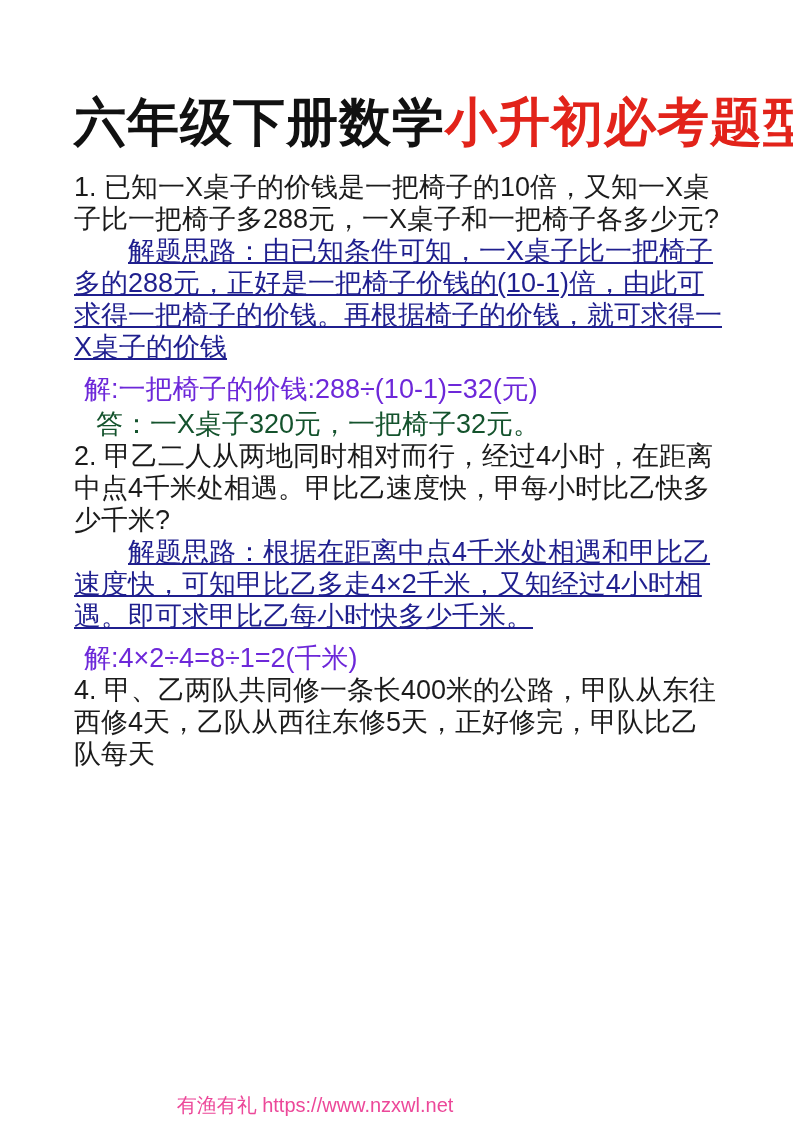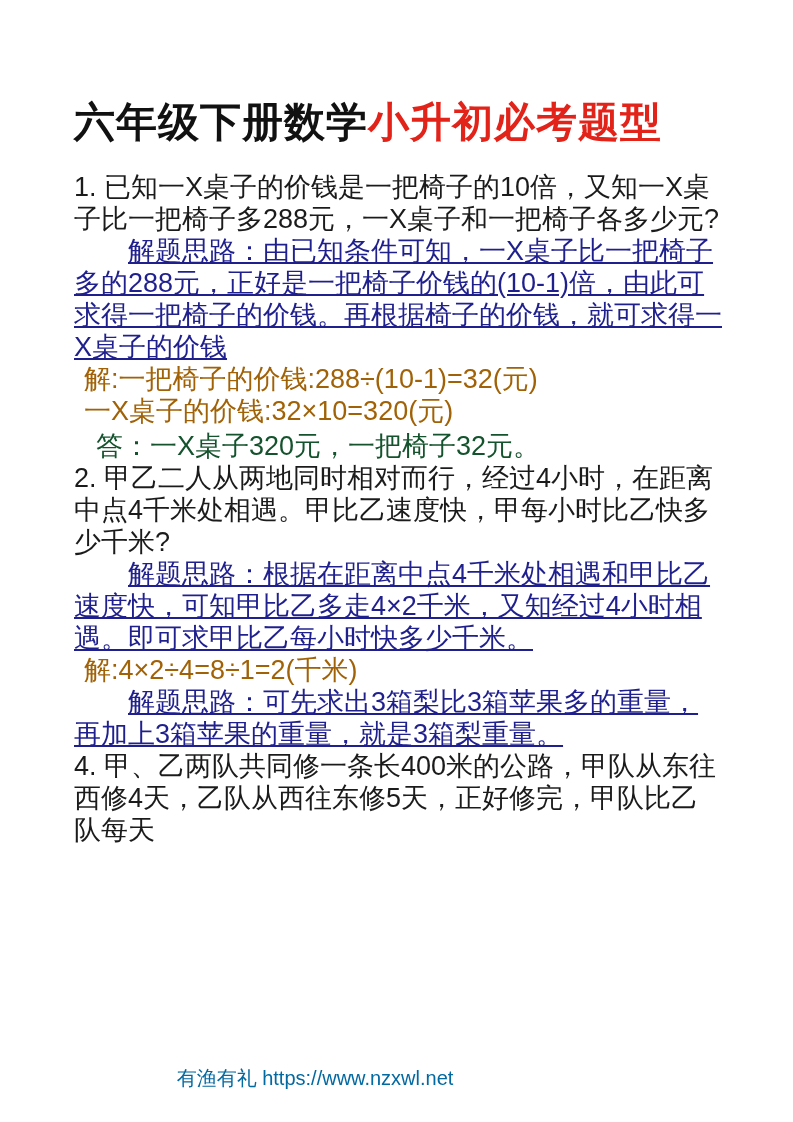--- a/index.html
+++ b/index.html
@@ -19,21 +19,22 @@
     top: 0; left: 0;
     width: 793px;
     height: 1122px;
     background: #ffffff;
   }
   .content {
     padding: 0 70px 0 74px;
   }
   h1.title {
     margin: 97px 0 0 0;
-    font-size: 41px;
+    text-align: center;
+    font-size: 52px;
     line-height: 50px;
     font-weight: bold;
     letter-spacing: 1px;
     white-space: nowrap;
   }
   .t-black { color: #111111; }
   .t-red   { color: #e2231a; }
 
   .problem { margin: 0; }
   .problem.first { margin-top: 24px; }
@@ -46,65 +47,63 @@
   }
   p.statement {
     color: #1b1b1b;
   }
   p.thought {
     color: #1f1f8e;
     text-indent: 2em;
     text-decoration: underline;
   }
   p.solution {
-    color: #a16207;
-    margin-top: 0;
+    color: #6d28d9;
+    margin-top: 10px;
     padding-left: 10px;
   }
   p.answer {
     color: #14532d;
     margin-top: 3px;
     padding-left: 22px;
   }
   .footer {
     position: absolute;
-    top: 1066px;
+    top: 1093px;
     left: 0;
     width: 630px;
     text-align: center;
     font-size: 20px;
     line-height: 24px;
-    color: #0369a1;
+    color: #ec4899;
     font-weight: normal;
   }
 </style>
 </head>
 <body>
 
 <div class="page">
   <div class="content">
 
     <h1 class="title"><span class="t-black">六年级下册数学</span><span class="t-red">小升初必考题型</span></h1>
 
     <section class="problem first">
       <p class="statement">1. 已知一X桌子的价钱是一把椅子的10倍，又知一X桌子比一把椅子多288元，一X桌子和一把椅子各多少元?</p>
       <p class="thought">解题思路：由已知条件可知，一X桌子比一把椅子多的288元，正好是一把椅子价钱的(10-1)倍，由此可求得一把椅子的价钱。再根据椅子的价钱，就可求得一X桌子的价钱</p>
       <p class="solution">解:一把椅子的价钱:288÷(10-1)=32(元)</p>
-      <p class="solution">一X桌子的价钱:32×10=320(元)</p>
       <p class="answer">答：一X桌子320元，一把椅子32元。</p>
     </section>
 
     <section class="problem">
       <p class="statement">2. 甲乙二人从两地同时相对而行，经过4小时，在距离中点4千米处相遇。甲比乙速度快，甲每小时比乙快多少千米?</p>
       <p class="thought">解题思路：根据在距离中点4千米处相遇和甲比乙速度快，可知甲比乙多走4×2千米，又知经过4小时相遇。即可求甲比乙每小时快多少千米。</p>
       <p class="solution">解:4×2÷4=8÷1=2(千米)</p>
     </section>
 
     <section class="problem">
-      <p class="thought">解题思路：可先求出3箱梨比3箱苹果多的重量，再加上3箱苹果的重量，就是3箱梨重量。</p>
     </section>
 
     <section class="problem">
       <p class="statement">4. 甲、乙两队共同修一条长400米的公路，甲队从东往西修4天，乙队从西往东修5天，正好修完，甲队比乙队每天</p>
     </section>
 
   </div>
 
   <div class="footer">
     <span>有渔有礼 https://www.nzxwl.net</span>

